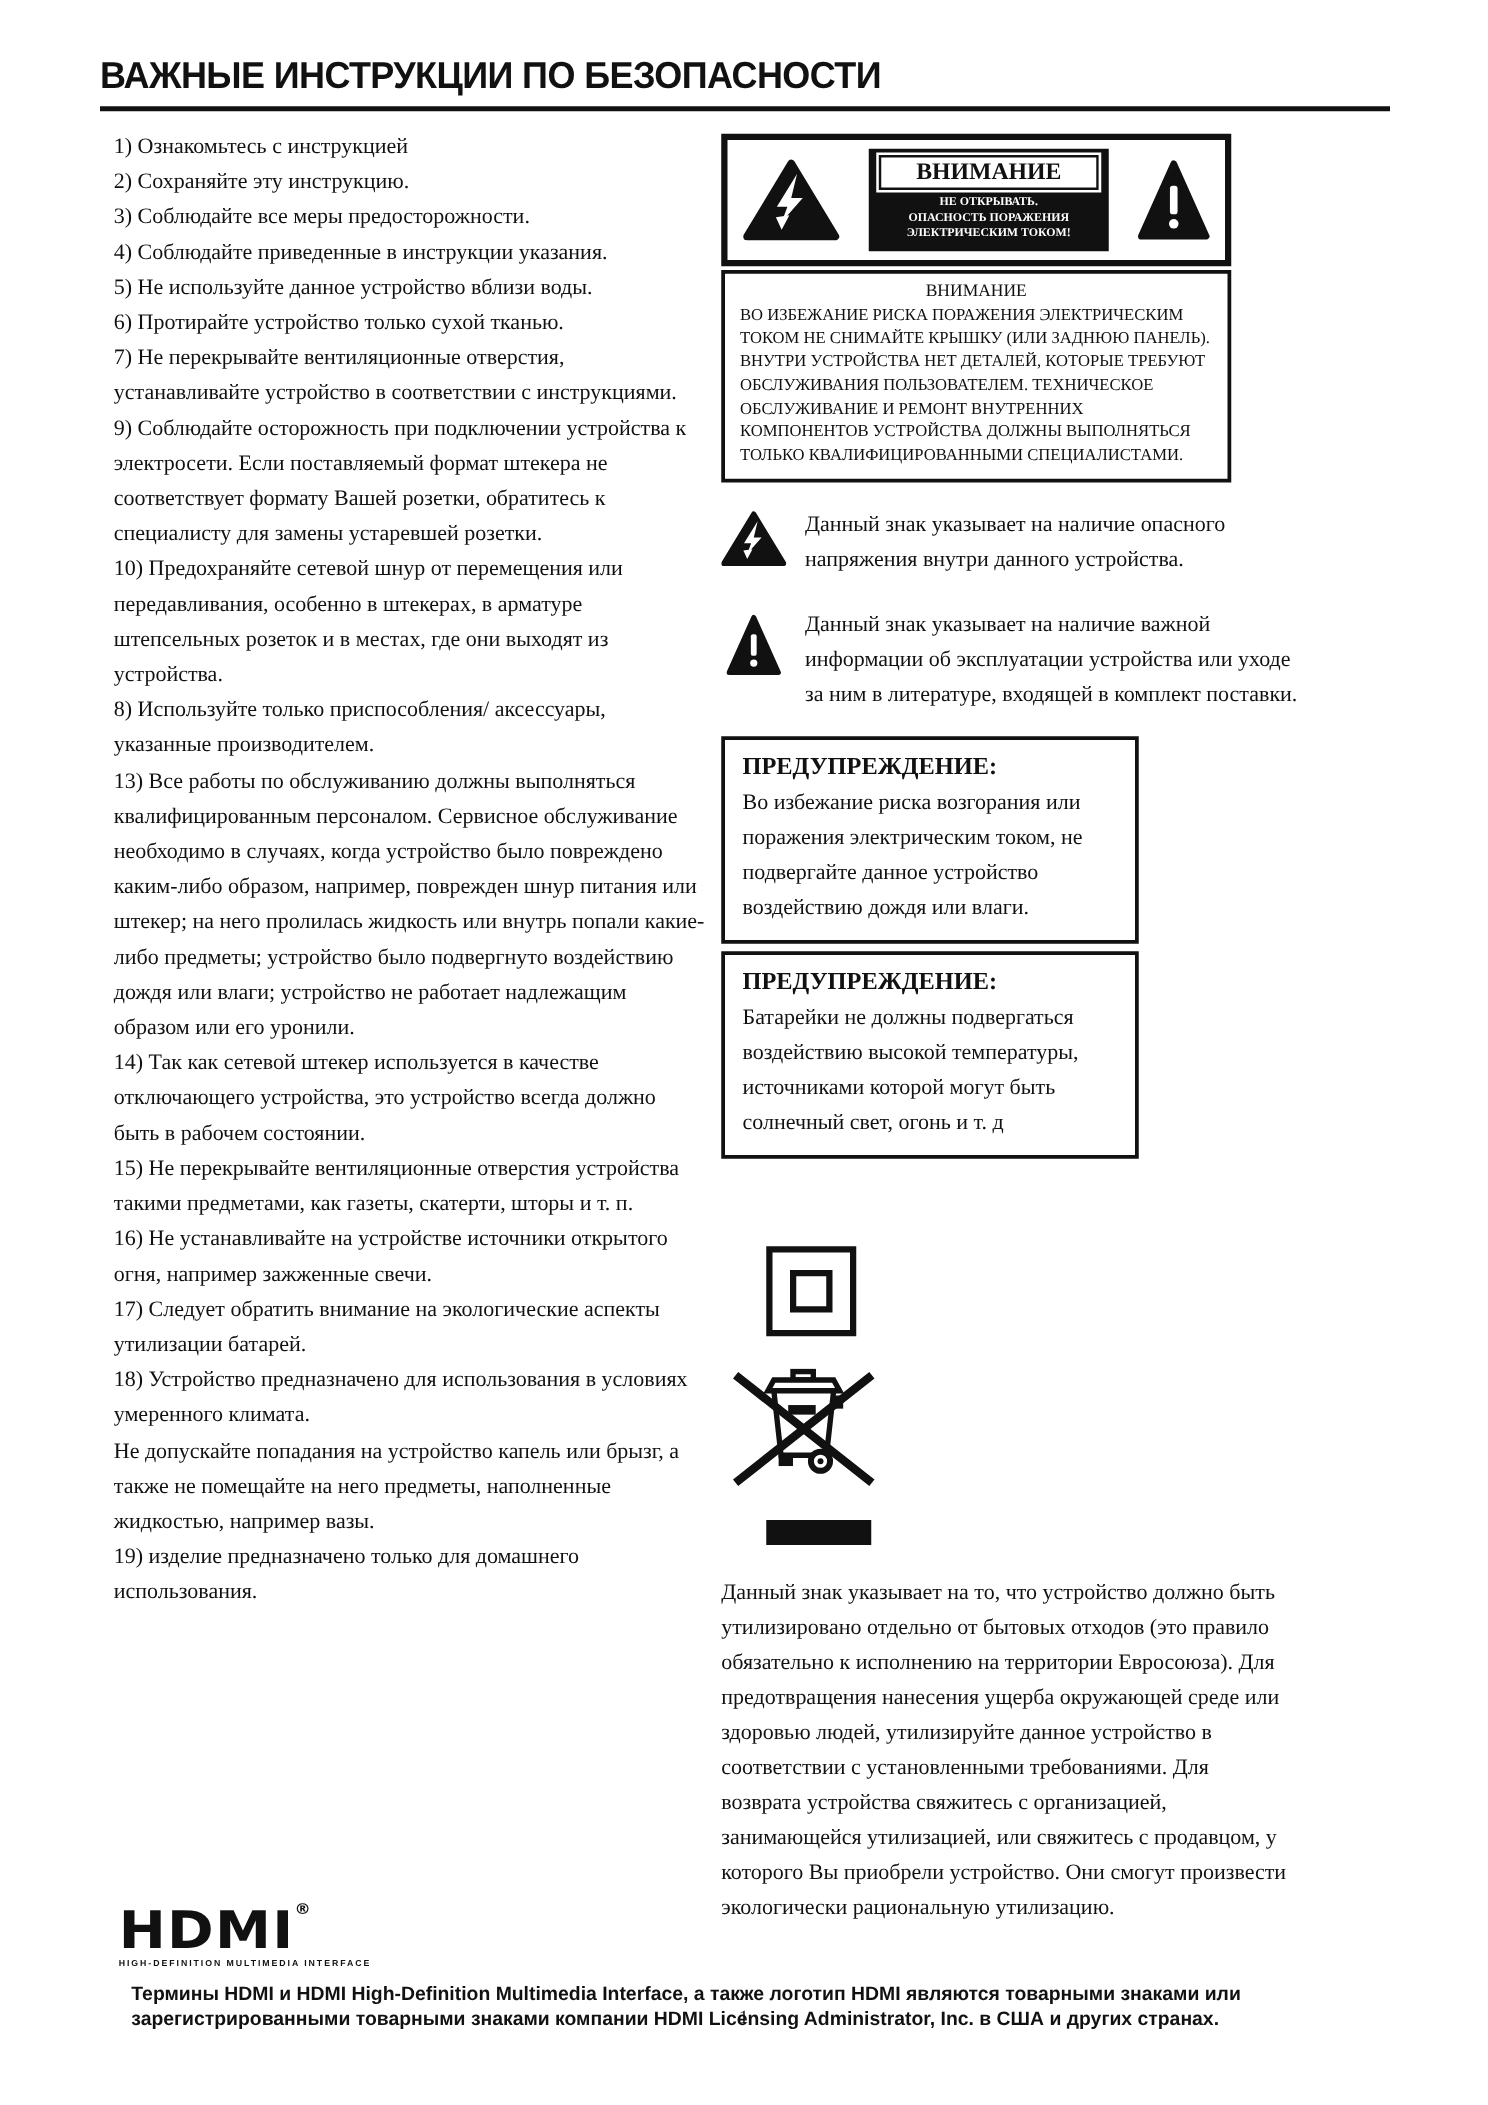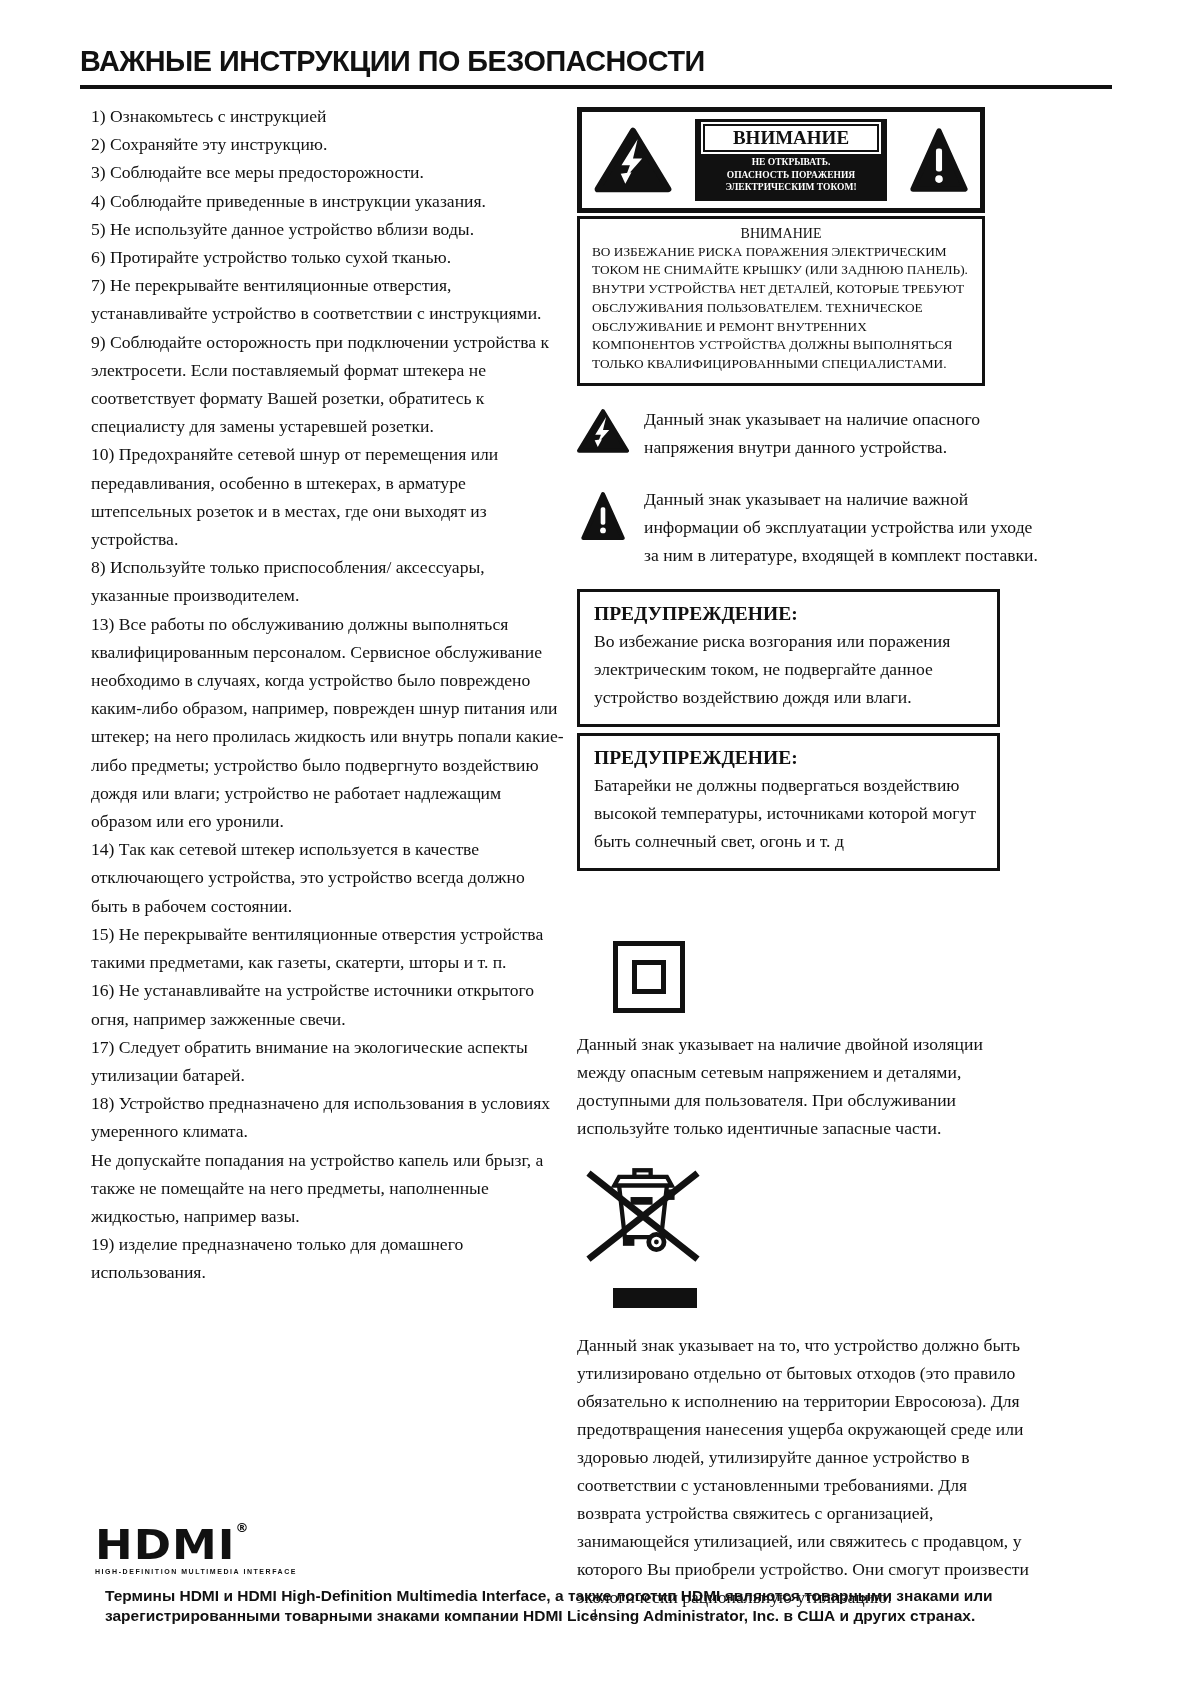--- a/index.html
+++ b/index.html
@@ -29,21 +29,21 @@
 
   .tri svg { display:block; }
 
   
   .symbol-note { display:flex; gap:15px; margin-top:19px; align-items:flex-start; }
   .symbol-note .icon-cell { width:52px; flex:0 0 52px; display:flex; justify-content:center; padding-top:3px; }
   .symbol-note .note-text { font-size:17.6px; line-height:28px; width:400px; }
   .symbol-note.second { margin-top:24px; }
 
   
-  .warning-box { width:423px; border:3px solid #111; padding:8px 14px 13px; margin-top:20px; }
+  .warning-box { width:334px; border:3px solid #111; padding:8px 14px 13px; margin-top:20px; }
   .warning-box.second { margin-top:6px; }
   .warning-title { font-weight:bold; font-size:19.5px; line-height:27px; }
   .warning-text { font-size:17.6px; line-height:28px; }
 
   
   .double-insulation { margin:70px 0 0 36px; width:72px; height:72px; border:5px solid #111; display:flex; align-items:center; justify-content:center; }
   .double-insulation .inner { width:34px; height:34px; border:5px solid #111; }
   .insulation-note { margin-top:17px; font-size:17.6px; line-height:28px; width:452px; }
 
   
@@ -153,21 +153,20 @@
 
       <div class="warning-box second">
         <div class="warning-title">ПРЕДУПРЕЖДЕНИЕ:</div>
         <div class="warning-text">Батарейки не должны подвергаться воздействию высокой температуры, источниками которой могут быть солнечный свет, огонь и т. д</div>
       </div>
 
       <div class="double-insulation">
         <div class="inner"></div>
       </div>
 
-      <div class="insulation-note">Данный знак указывает на наличие двойной изоляции между опасным сетевым напряжением и деталями, доступными для пользователя. При обслуживании используйте только идентичные запасные части.</div>
 
       <div class="weee-icon">
         <svg width="128" height="110" viewBox="0 0 130 115">
           <g stroke="#111" stroke-width="4.5" fill="#fff">
             <rect x="56" y="17" width="17" height="7"></rect>
             <path d="M35 33 l5 -9 h50 l5 9 z"></path>
             <path d="M40 33 h50 l-6 54 h-38 z"></path>
           </g>
           <rect x="52" y="45" width="23" height="8" fill="#111"></rect>
           <rect x="89" y="37" width="9" height="11" fill="#111"></rect>

